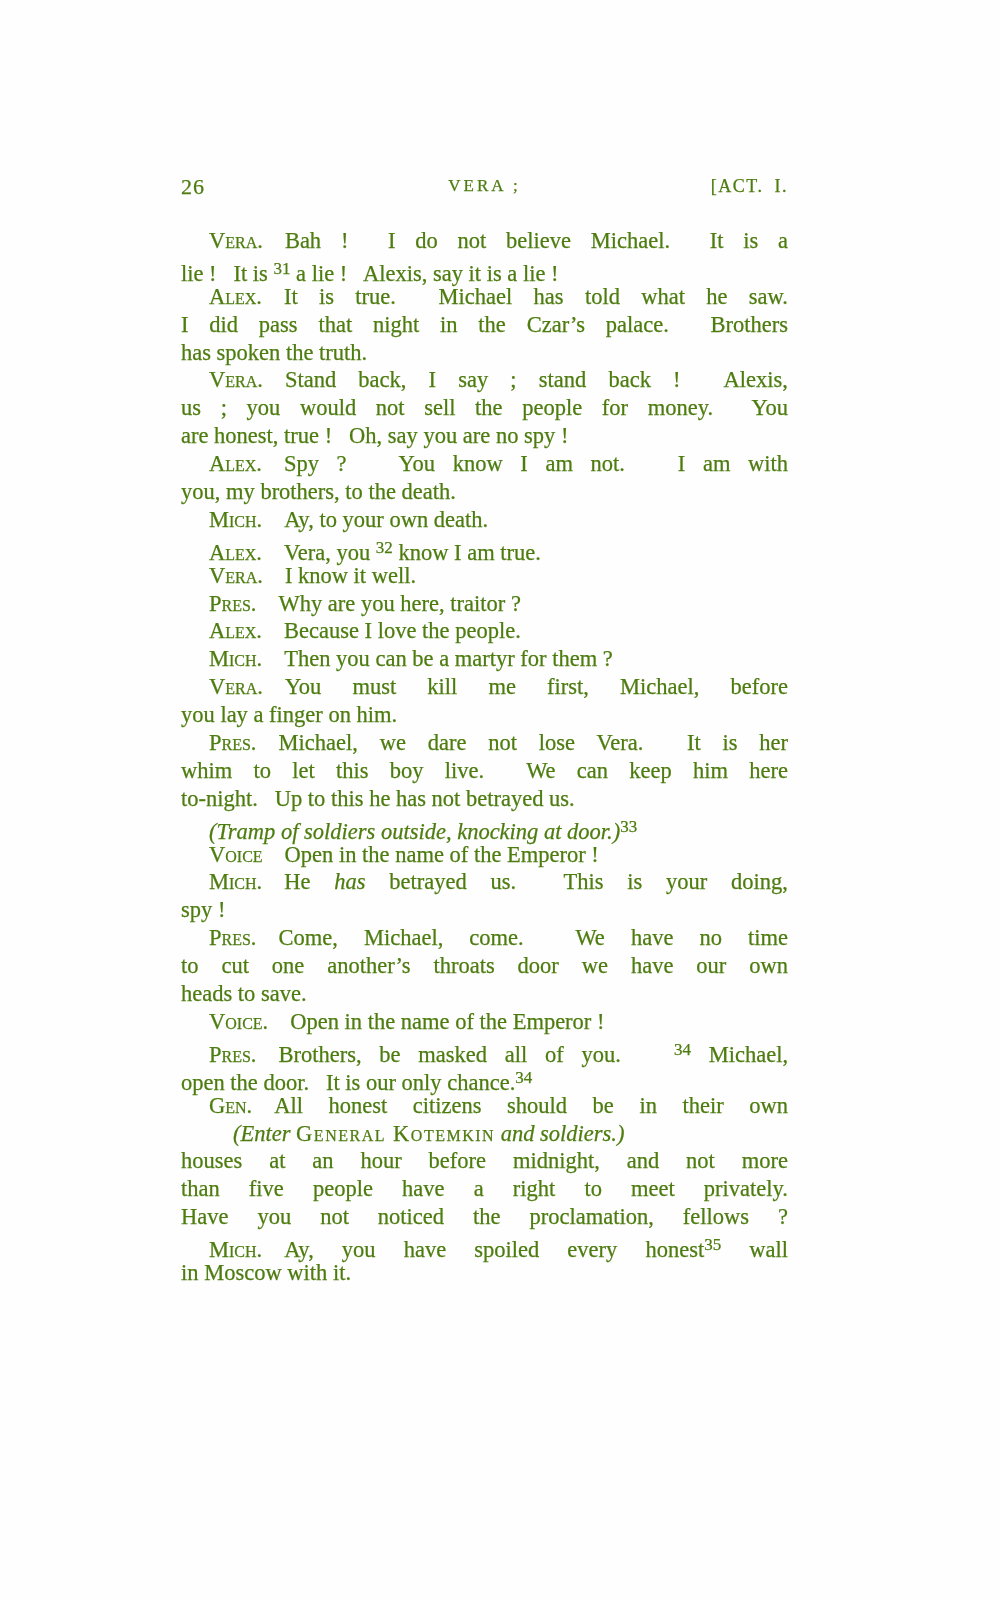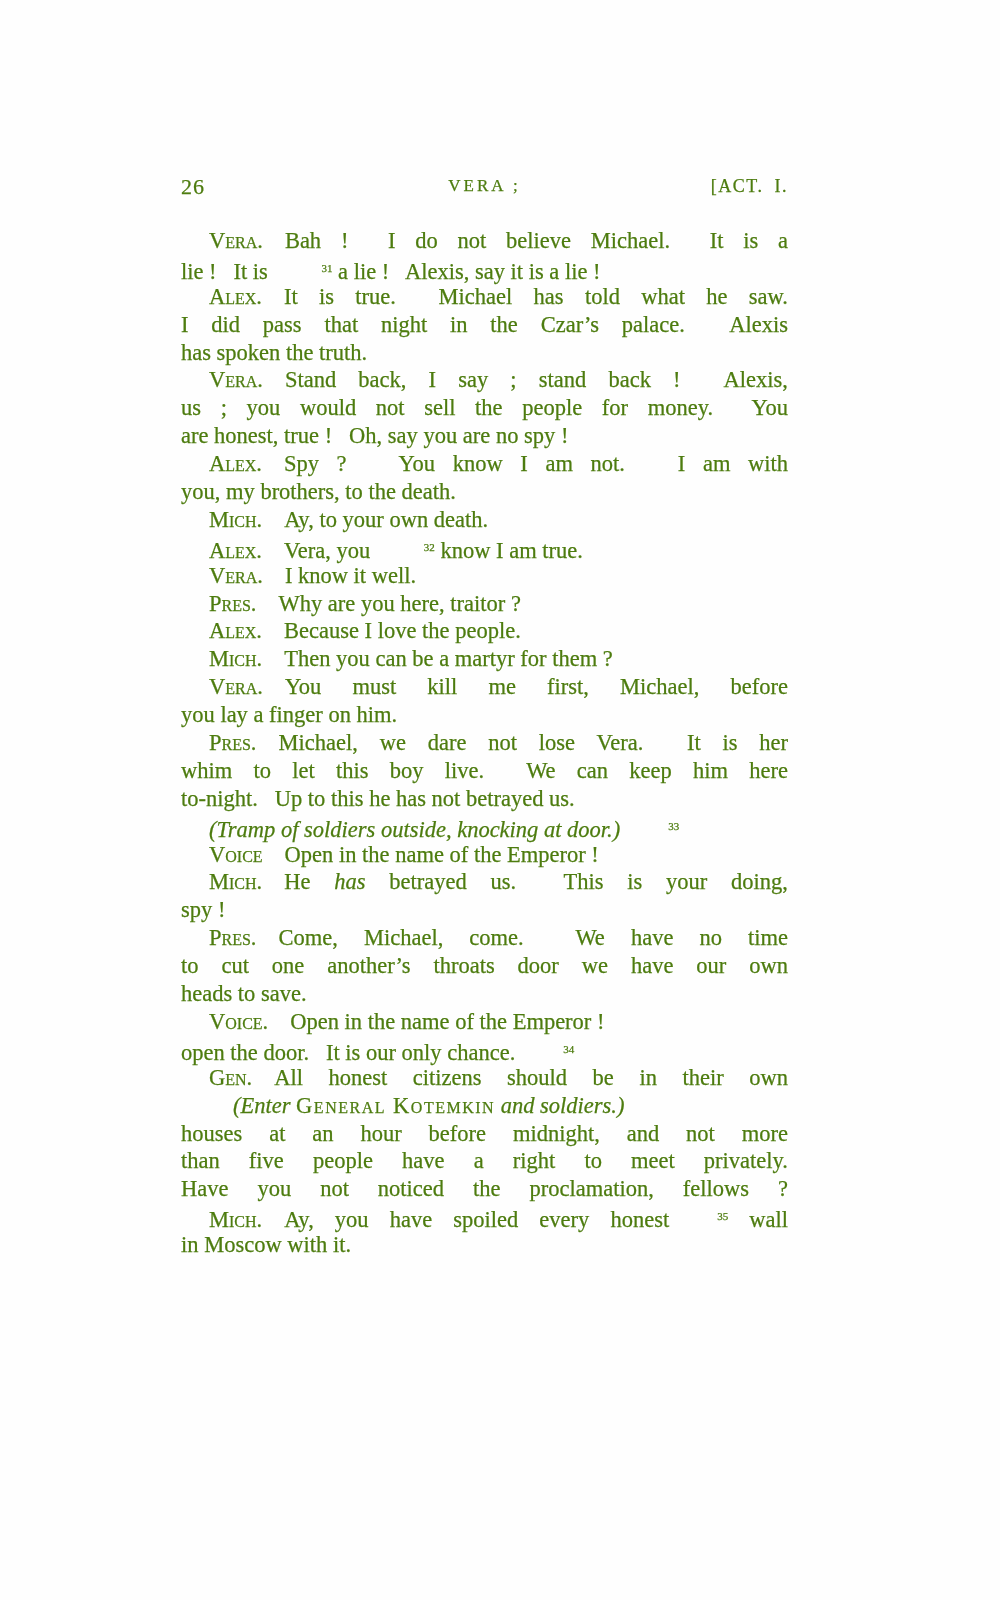--- a/index.html
+++ b/index.html
@@ -60,38 +60,38 @@
     height: 27.9px;
     white-space: pre-wrap;
   }
   .line.j {
     text-align: justify;
     text-align-last: justify;
   }
   .ind-para  { padding-left: 28px; }
   .ind-stage { padding-left: 52px; }
   .sp  { font-variant: small-caps; margin-right: 22px; }
-  .sup { font-size: 11px; vertical-align: 7px; margin-left: 48px; }
+  .sup { font-size: 17px; vertical-align: 7px; }
   .it  { font-style: italic; }
   .sc  { font-variant: small-caps; letter-spacing: 1.5px; }
 </style>
 </head>
 <body>
 
 <div class="page">
   <header class="running-head">
     <span class="page-num">26</span>
     <span class="head-title">VERA ;</span>
     <span class="head-act">[ACT. I.</span>
   </header>
   <main class="text-block" id="text-block">
       <div class="line ind-para j"><span class="sp">Vera.</span><span class="t">Bah !  I do not believe Michael.  It is a</span></div>
       <div class="line ind-flush"><span class="t">lie !   It is </span><span class="sup">31</span><span class="t"> a lie !   Alexis, say it is a lie !</span></div>
       <div class="line ind-para j"><span class="sp">Alex.</span><span class="t">It is true.  Michael has told what he saw.</span></div>
-      <div class="line ind-flush j"><span class="t">I did pass that night in the Czar’s palace.  Alexis</span></div>
+      <div class="line ind-flush j"><span class="t">I did pass that night in the Czar’s palace.  Brothers</span></div>
       <div class="line ind-flush"><span class="t">has spoken the truth.</span></div>
       <div class="line ind-para j"><span class="sp">Vera.</span><span class="t">Stand back, I say ; stand back !  Alexis,</span></div>
       <div class="line ind-flush j"><span class="t">us ; you would not sell the people for money.  You</span></div>
       <div class="line ind-flush"><span class="t">are honest, true !   Oh, say you are no spy !</span></div>
       <div class="line ind-para j"><span class="sp">Alex.</span><span class="t">Spy ?   You know I am not.   I am with</span></div>
       <div class="line ind-flush"><span class="t">you, my brothers, to the death.</span></div>
       <div class="line ind-para"><span class="sp">Mich.</span><span class="t">Ay, to your own death.</span></div>
       <div class="line ind-para"><span class="sp">Alex.</span><span class="t">Vera, you </span><span class="sup">32</span><span class="t"> know I am true.</span></div>
       <div class="line ind-para"><span class="sp">Vera.</span><span class="t">I know it well.</span></div>
       <div class="line ind-para"><span class="sp">Pres.</span><span class="t">Why are you here, traitor ?</span></div>
@@ -103,20 +103,21 @@
       <div class="line ind-flush j"><span class="t">whim to let this boy live.  We can keep him here</span></div>
       <div class="line ind-flush"><span class="t">to-night.   Up to this he has not betrayed us.</span></div>
       <div class="line ind-para"><span class="it">(Tramp of soldiers outside, knocking at door.)</span><span class="sup">33</span></div>
       <div class="line ind-para"><span class="sp">Voice</span><span class="t">Open in the name of the Emperor !</span></div>
       <div class="line ind-para j"><span class="sp">Mich.</span><span class="t">He </span><span class="it">has</span><span class="t"> betrayed us.  This is your doing,</span></div>
       <div class="line ind-flush"><span class="t">spy !</span></div>
       <div class="line ind-para j"><span class="sp">Pres.</span><span class="t">Come, Michael, come.  We have no time</span></div>
       <div class="line ind-flush j"><span class="t">to cut one another’s throats door we have our own</span></div>
       <div class="line ind-flush"><span class="t">heads to save.</span></div>
       <div class="line ind-para"><span class="sp">Voice.</span><span class="t">Open in the name of the Emperor !</span></div>
+      <div class="line ind-para j"><span class="sp">Pres.</span><span class="t">Brothers, be masked all of you.   </span><span class="sup">34</span><span class="t"> Michael,</span></div>
       <div class="line ind-flush"><span class="t">open the door.   It is our only chance.</span><span class="sup">34</span></div>
       <div class="line ind-para j"><span class="sp">Gen.</span><span class="t">All honest citizens should be in their own</span></div>
       <div class="line ind-stage"><span class="it">(Enter </span><span class="sc">General Kotemkin</span><span class="it"> and soldiers.)</span></div>
       <div class="line ind-flush j"><span class="t">houses at an hour before midnight, and not more</span></div>
       <div class="line ind-flush j"><span class="t">than five people have a right to meet privately.</span></div>
       <div class="line ind-flush j"><span class="t">Have you not noticed the proclamation, fellows ?</span></div>
       <div class="line ind-para j"><span class="sp">Mich.</span><span class="t">Ay, you have spoiled every honest</span><span class="sup">35</span><span class="t"> wall</span></div>
       <div class="line ind-flush"><span class="t">in Moscow with it.</span></div>
     </main>
 </div>

